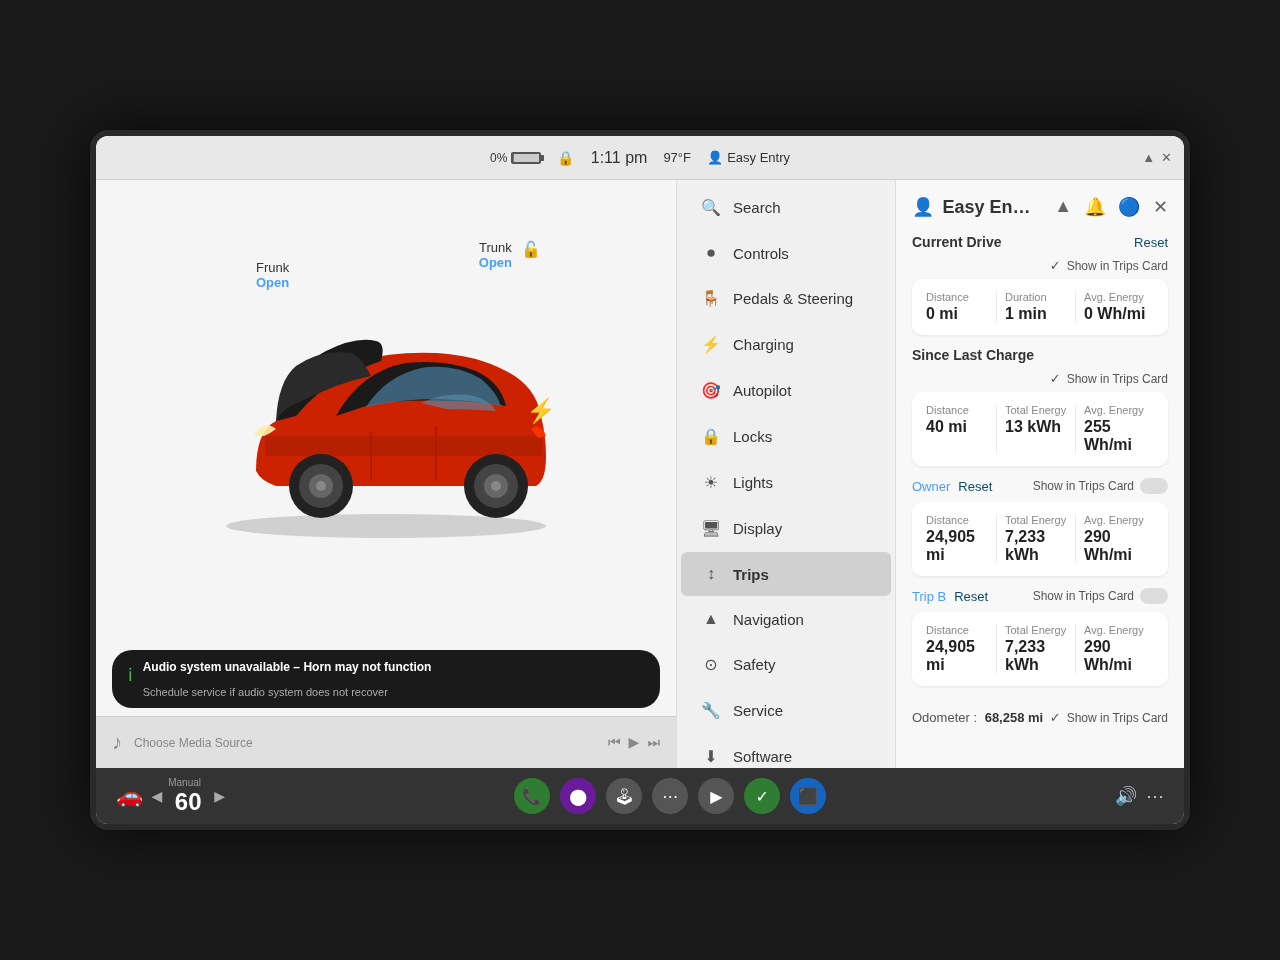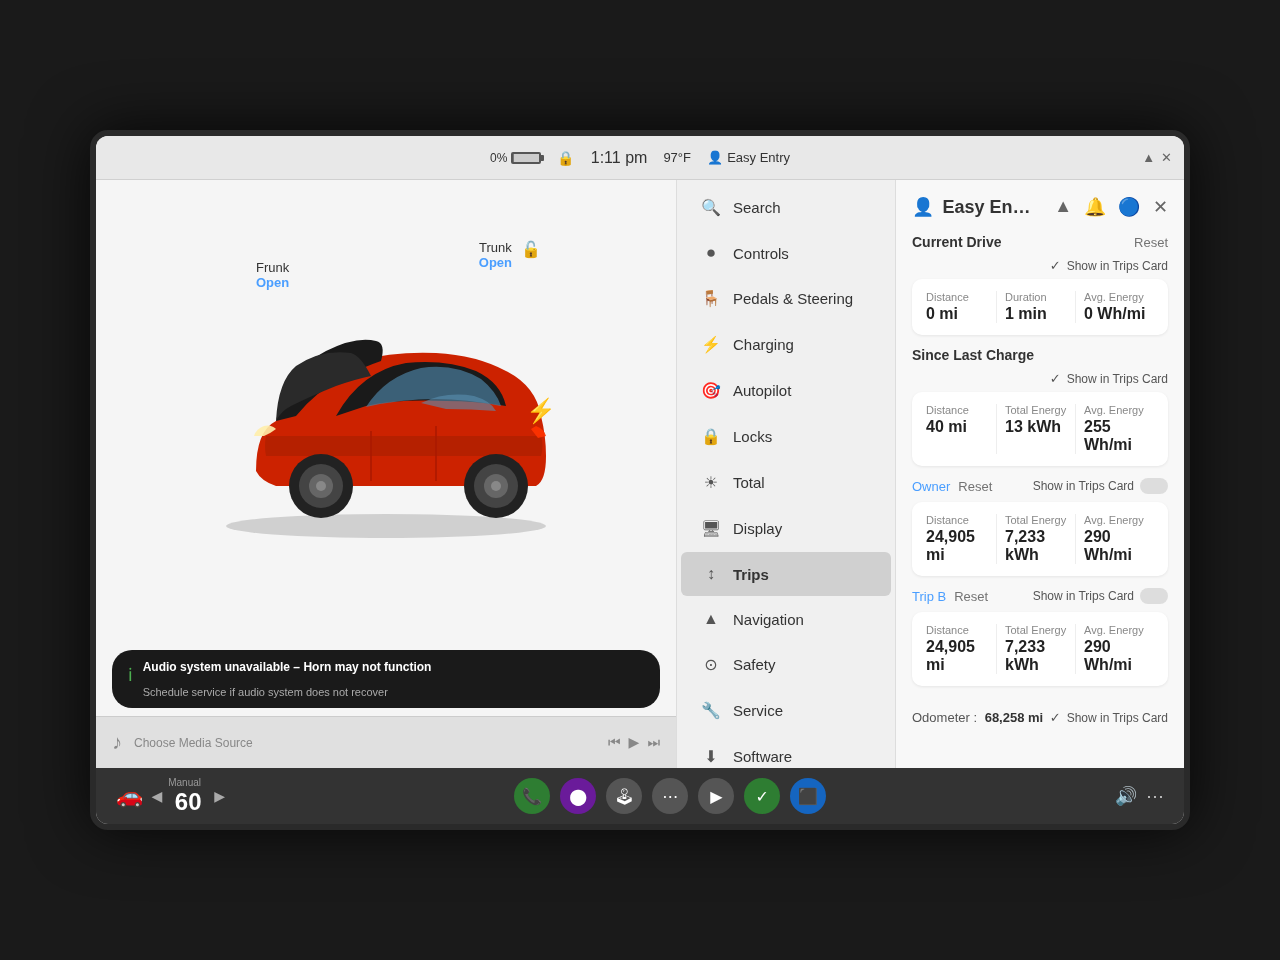--- a/index.html
+++ b/index.html
@@ -246,21 +246,21 @@
     .header-action-icon { font-size: 18px; color: #666; }
     
     .section-header {
       display: flex;
       align-items: center;
       justify-content: space-between;
       margin-bottom: 8px;
       margin-top: 4px;
     }
     .section-title { font-size: 14px; font-weight: 600; color: #333; }
-    .section-reset { font-size: 13px; color: #737373; cursor: pointer; }
+    .section-reset { font-size: 13px; color: #0c4a6e; cursor: pointer; }
     .show-trips-row {
       display: flex;
       align-items: center;
       justify-content: flex-end;
       gap: 6px;
       margin-bottom: 6px;
     }
     .show-trips-check { font-size: 13px; color: #555; }
     .show-trips-label { font-size: 12px; color: #555; }
     .show-trips-toggle {
@@ -456,21 +456,21 @@
         <div class="menu-item">
           <span class="menu-item-icon">🎯</span>
           <span>Autopilot</span>
         </div>
         <div class="menu-item">
           <span class="menu-item-icon">🔒</span>
           <span>Locks</span>
         </div>
         <div class="menu-item">
           <span class="menu-item-icon">☀</span>
-          <span>Total</span>
+          <span>Lights</span>
         </div>
         <div class="menu-item">
           <span class="menu-item-icon">🖥</span>
           <span>Display</span>
         </div>
         <div class="menu-item active">
           <span class="menu-item-icon">↕</span>
           <span>Trips</span>
         </div>
         <div class="menu-item">

